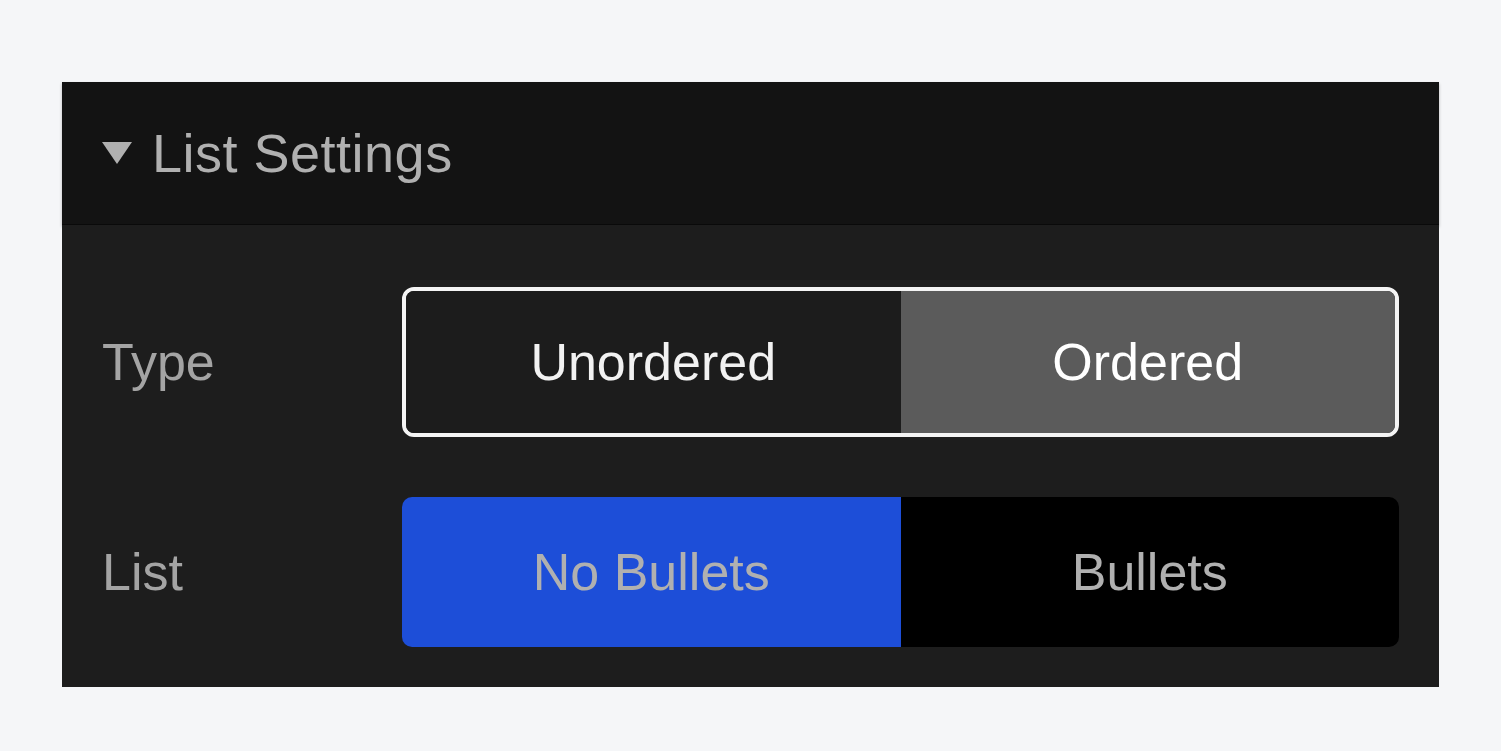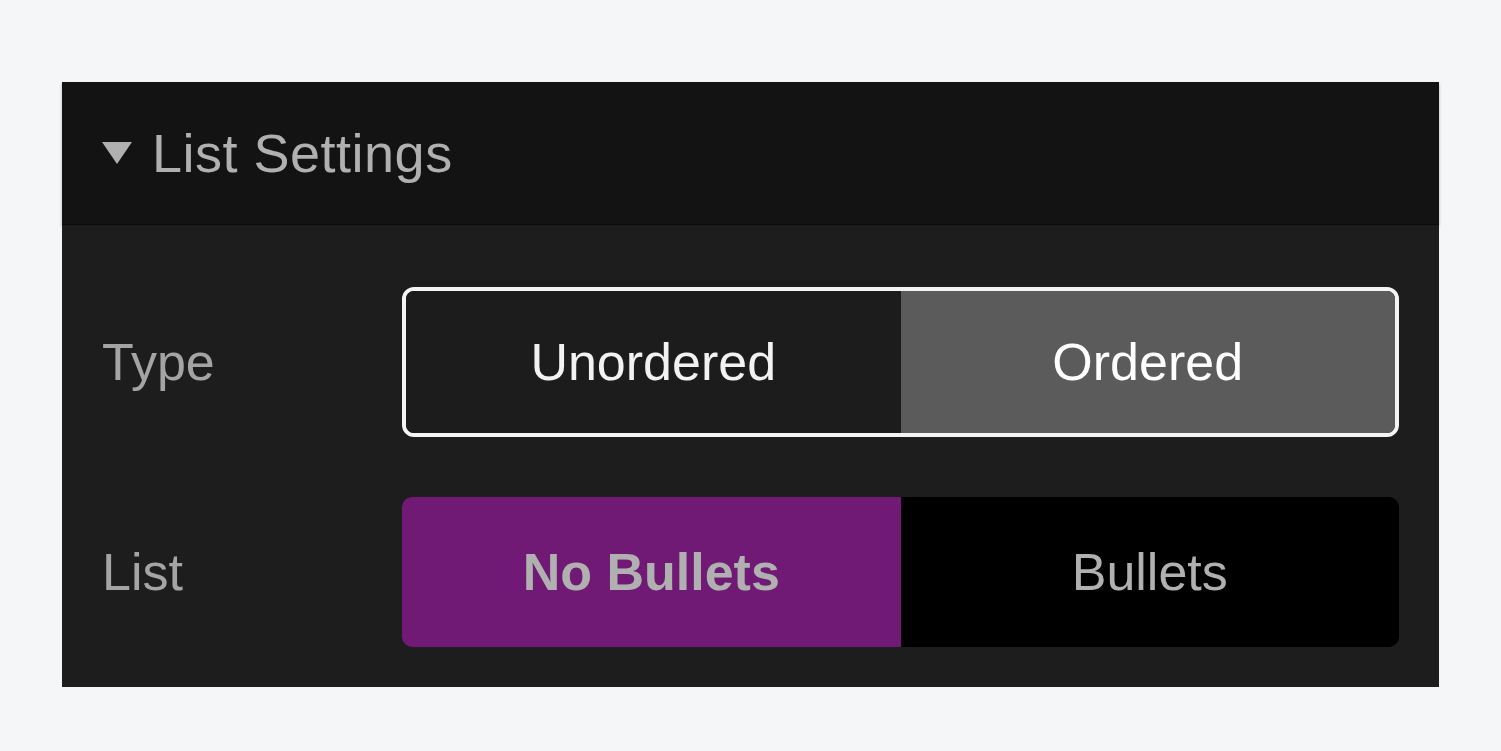--- a/index.html
+++ b/index.html
@@ -87,23 +87,22 @@
   .segmented.outlined .segment.active {
     background: #5b5b5b;
     color: #ffffff;
   }
   .segmented.plain .segment {
     background: #000000;
     color: #b0b0b0;
     font-weight: 400;
   }
   .segmented.plain .segment.muted {
-    background: #701a75;
+    background: #1d4ed8;
     color: #b0b0b0;
-    font-weight: bold;
   }
 </style>
 </head>
 <body>
 
 <div class="panel">
 
   <div class="panel-header">
     <span class="chevron-icon">
       <svg width="30" height="22" viewBox="0 0 30 22">

